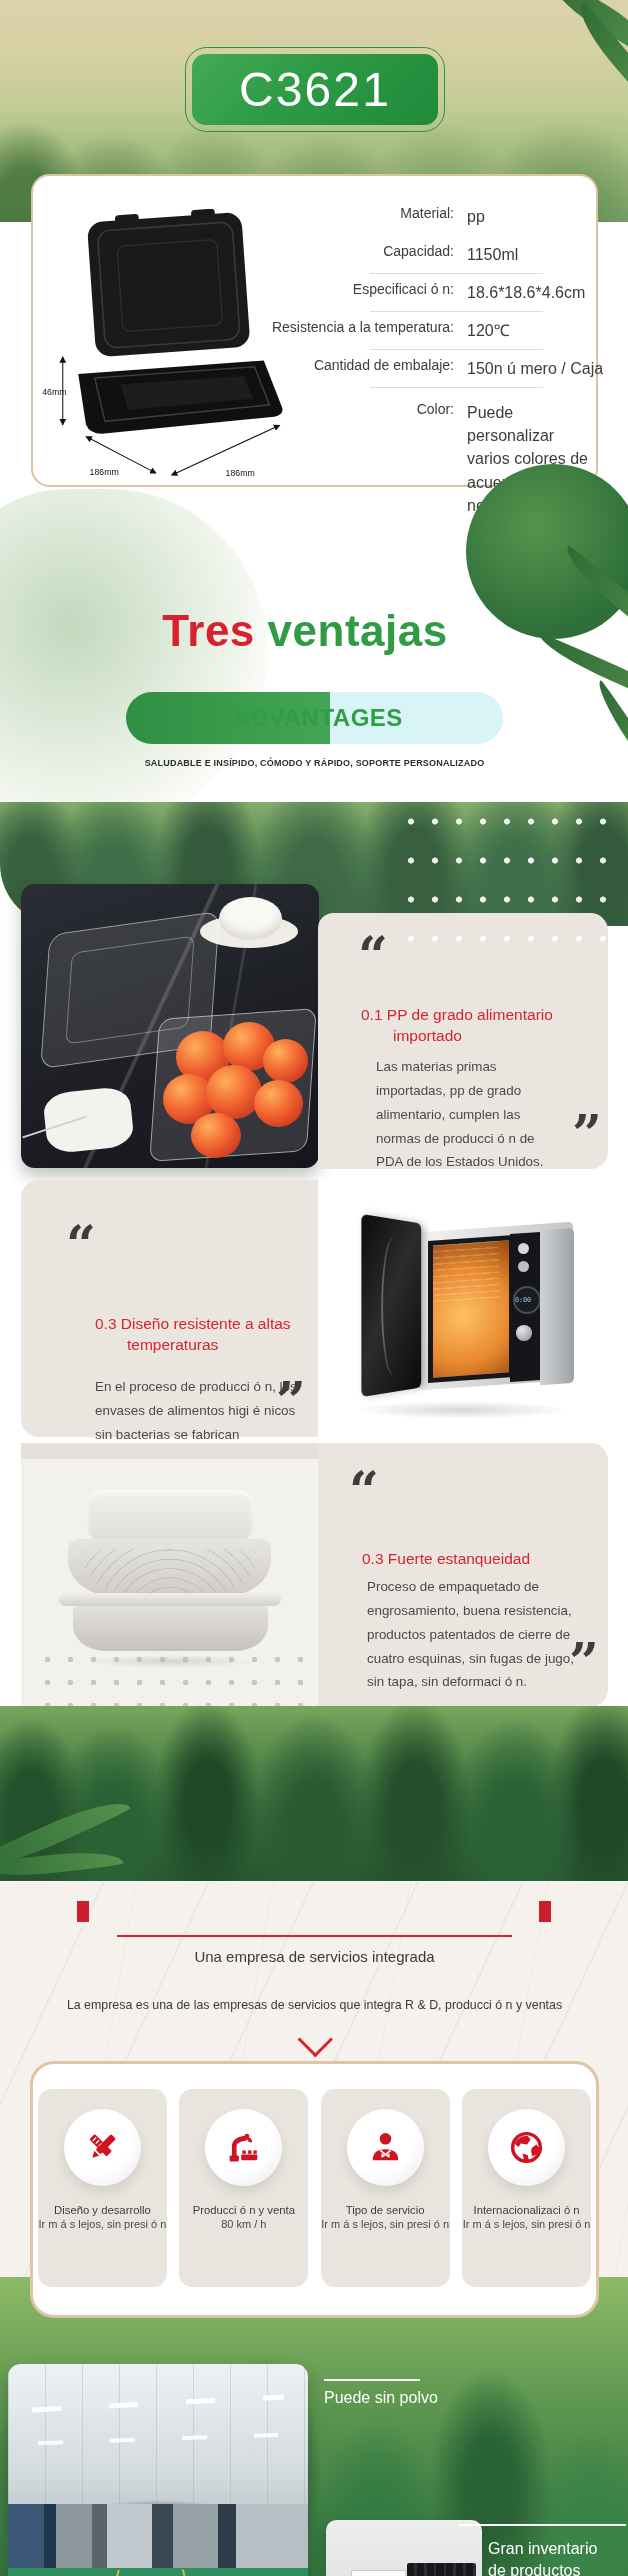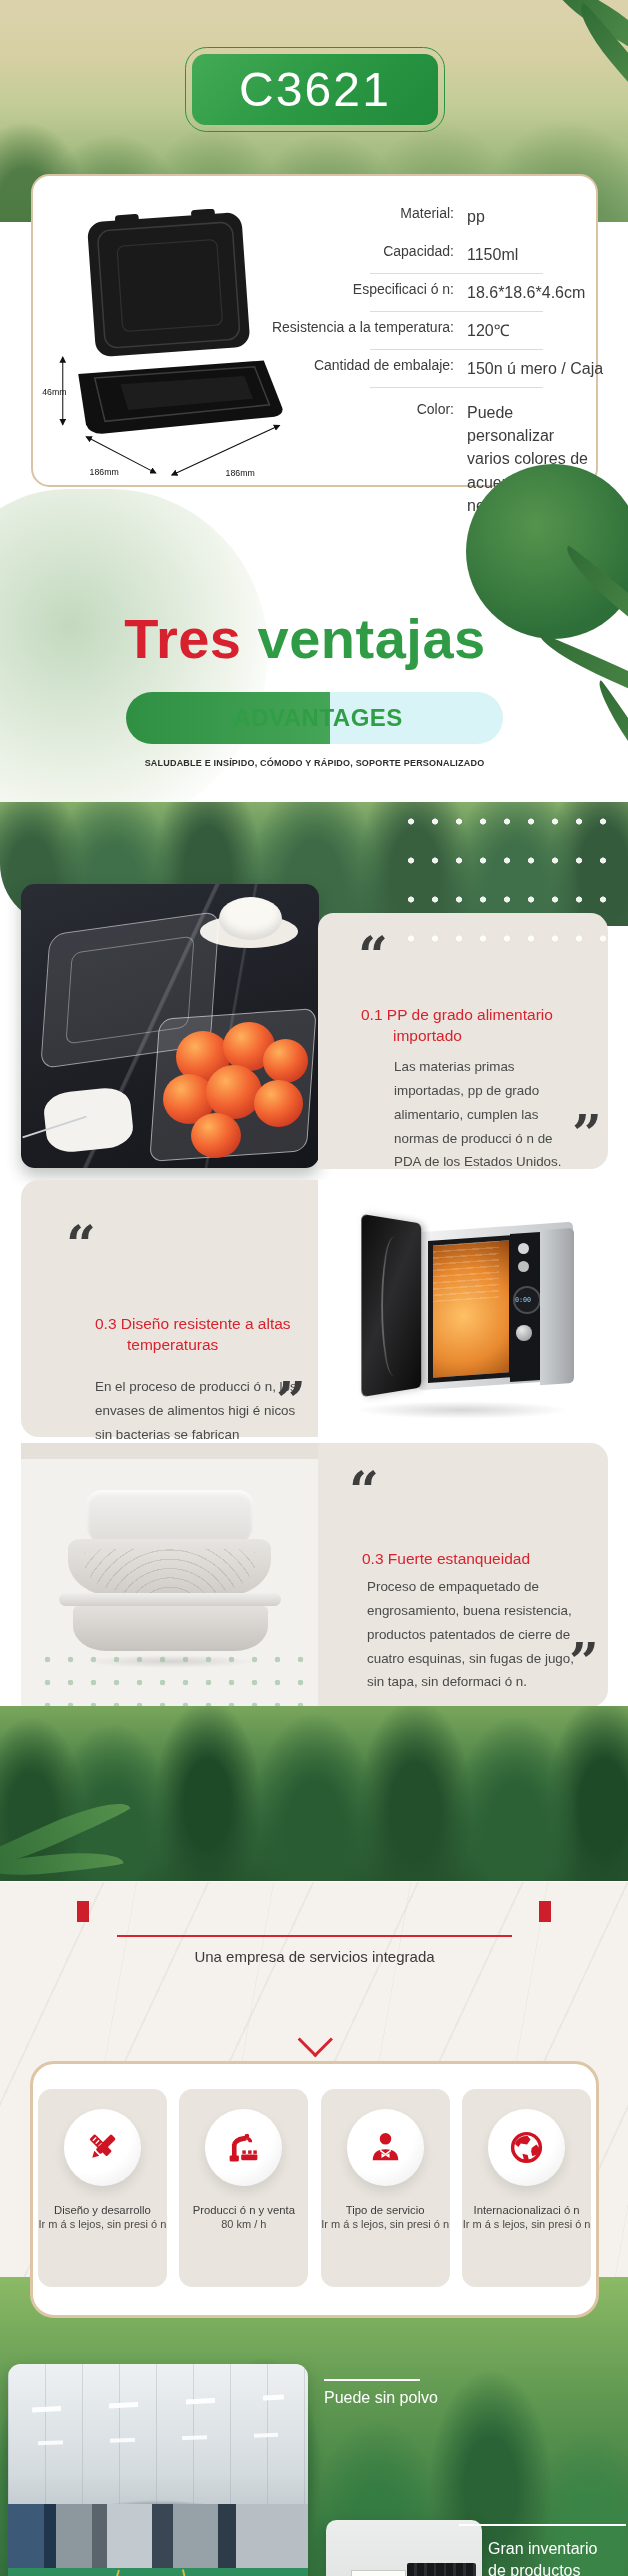--- a/index.html
+++ b/index.html
@@ -57,21 +57,21 @@
   
   .spec-card{background:#ffffff;border:2.6px solid #d9c3a4;border-radius:18.5px;}
   .spec-rows{position:absolute;left:216px;top:29px;width:350px;}
   .spec-row{position:absolute;left:0;width:350px;display:flex;align-items:flex-start;}
   .spec-label{width:205px;text-align:right;font-size:14px;color:#3c3c3c;white-space:nowrap;}
   .spec-value{margin-left:13px;width:128px;font-size:16px;color:#3c3c3c;line-height:1.45;overflow-wrap:anywhere;}
   .spec-row.nowrapv .spec-value{white-space:nowrap;}
   .spec-row.divider::after{content:"";position:absolute;left:121px;width:173px;top:30px;height:0.5px;background:#ead9c3;}
 
   
-  .tres{width:610px;text-align:center;font-size:56px;font-weight:700;letter-spacing:0.5px;}
+  .tres{width:610px;text-align:center;font-size:44px;font-weight:700;letter-spacing:0.5px;}
   .pill{border-radius:27px;display:flex;align-items:center;justify-content:center;
         background:linear-gradient(90deg,#2f8f42 0%,#45a557 54%,#d9f4f6 54%,#d9f4f6 100%);}
   .pill span{font-size:24px;font-weight:700;letter-spacing:0.5px;}
   .adv-sub{width:629px;text-align:center;font-size:9px;font-weight:700;color:#2e2e2e;letter-spacing:0.2px;}
 
   
   .beige{background:#eae6df;}
   .q{font-family:"DejaVu Serif",serif;font-weight:700;font-size:52px;color:#3d3d3d;line-height:1;}
   .q-open::before{content:"\201C";}
   .q-close::before{content:"\201D";}
@@ -217,21 +217,21 @@
     <div class="fruit" style="left:233px;top:196px;width:49px;height:47px;"></div>
     <div class="fruit" style="left:170px;top:229px;width:50px;height:45px;"></div>
     <div class="abs" style="left:24px;bottom:18.5px;width:87px;height:60px;background:#f4f2ee;border-radius:32%;transform:rotate(-6deg);"></div>
     <div class="abs" style="left:0px;bottom:40px;width:67px;height:2.1px;background:#cdd1d5;transform:rotate(-18deg);"></div>
   </div>
 
   <div class="abs beige" style="left:318px;top:913px;width:290px;height:256px;border-radius:15.5px 17.5px 17.5px 0;"></div>
   <div class="abs dots-white" style="left:399px;top:802px;width:222px;height:155px;"></div>
   <div class="abs q q-open" style="left:358px;top:930px;"></div>
   <div class="abs adv-title" style="left:361px;top:1005px;width:225px;">0.1 PP de grado alimentario importado</div>
-  <div class="abs adv-body" style="left:394px;top:1055px;width:175px;">Las materias primas importadas, pp de grado alimentario, cumplen las normas de producci ó n de PDA de los Estados Unidos.</div>
+  <div class="abs adv-body" style="left:376px;top:1055px;width:175px;">Las materias primas importadas, pp de grado alimentario, cumplen las normas de producci ó n de PDA de los Estados Unidos.</div>
   <div class="abs q q-close" style="left:572px;top:1108px;"></div>
 
   <div class="abs beige" style="left:20.6px;top:1180px;width:298px;height:257px;border-radius:17.5px 0 0 17.5px;"></div>
   <div class="abs q q-open" style="left:66px;top:1219px;"></div>
   <div class="abs adv-title" style="left:95px;top:1314px;width:233px;">0.3 Diseño resistente a altas temperaturas</div>
   <div class="abs adv-body" style="left:95px;top:1375px;width:221px;">En el proceso de producci ó n, los envases de alimentos higi é nicos sin bacterias se fabrican estrictamente a 120℃.</div>
   <div class="abs q q-close" style="left:276px;top:1375px;"></div>
 
   <div class="photo" style="left:318px;top:1180px;width:290px;height:257px;border-radius:0;box-shadow:none;background:#ffffff;">
     <div class="abs" style="left:36px;top:221px;width:216px;height:17.5px;border-radius:50%;background:radial-gradient(ellipse, rgba(0,0,0,.16), transparent 70%);"></div>
@@ -278,20 +278,21 @@
 
   <div class="abs forest-dark" style="left:0;top:1706px;width:629px;height:175px;"></div>
   <div class="leaf" style="left:-31px;top:1824px;width:165px;height:20.6px;transform:rotate(-24deg);"></div>
   <div class="leaf" style="left:-20.6px;top:1855px;width:144px;height:17.5px;transform:rotate(-6deg);"></div>
 
   <div class="abs marble" style="left:0;top:1882px;width:629px;height:398px;"></div>
   <div class="abs red-sq" style="left:77px;top:1901px;"></div>
   <div class="abs red-sq" style="left:539px;top:1901px;"></div>
   <div class="abs red-line" style="left:117px;top:1935px;width:395px;"></div>
   <div class="abs yimay-sub" style="left:0;top:1948px;">Una empresa de servicios integrada</div>
+  <div class="abs yimay-body" style="left:0;top:1998px;">La empresa es una de las empresas de servicios que integra R &amp; D, producci ó n y ventas</div>
   <div class="abs chev" style="left:303px;top:2027px;"></div>
 
   <div class="abs forest-bright" style="left:0;top:2277px;width:629px;height:407px;"></div>
 
   <div class="abs cards-box" style="left:30px;top:2061px;width:569px;height:257px;">
     <div class="svc-card">
       <div class="svc-circle">
         <svg width="37" height="37" viewBox="0 0 64 64">
           <g fill="#cf1322">
             <g transform="rotate(-45 32 32)">

